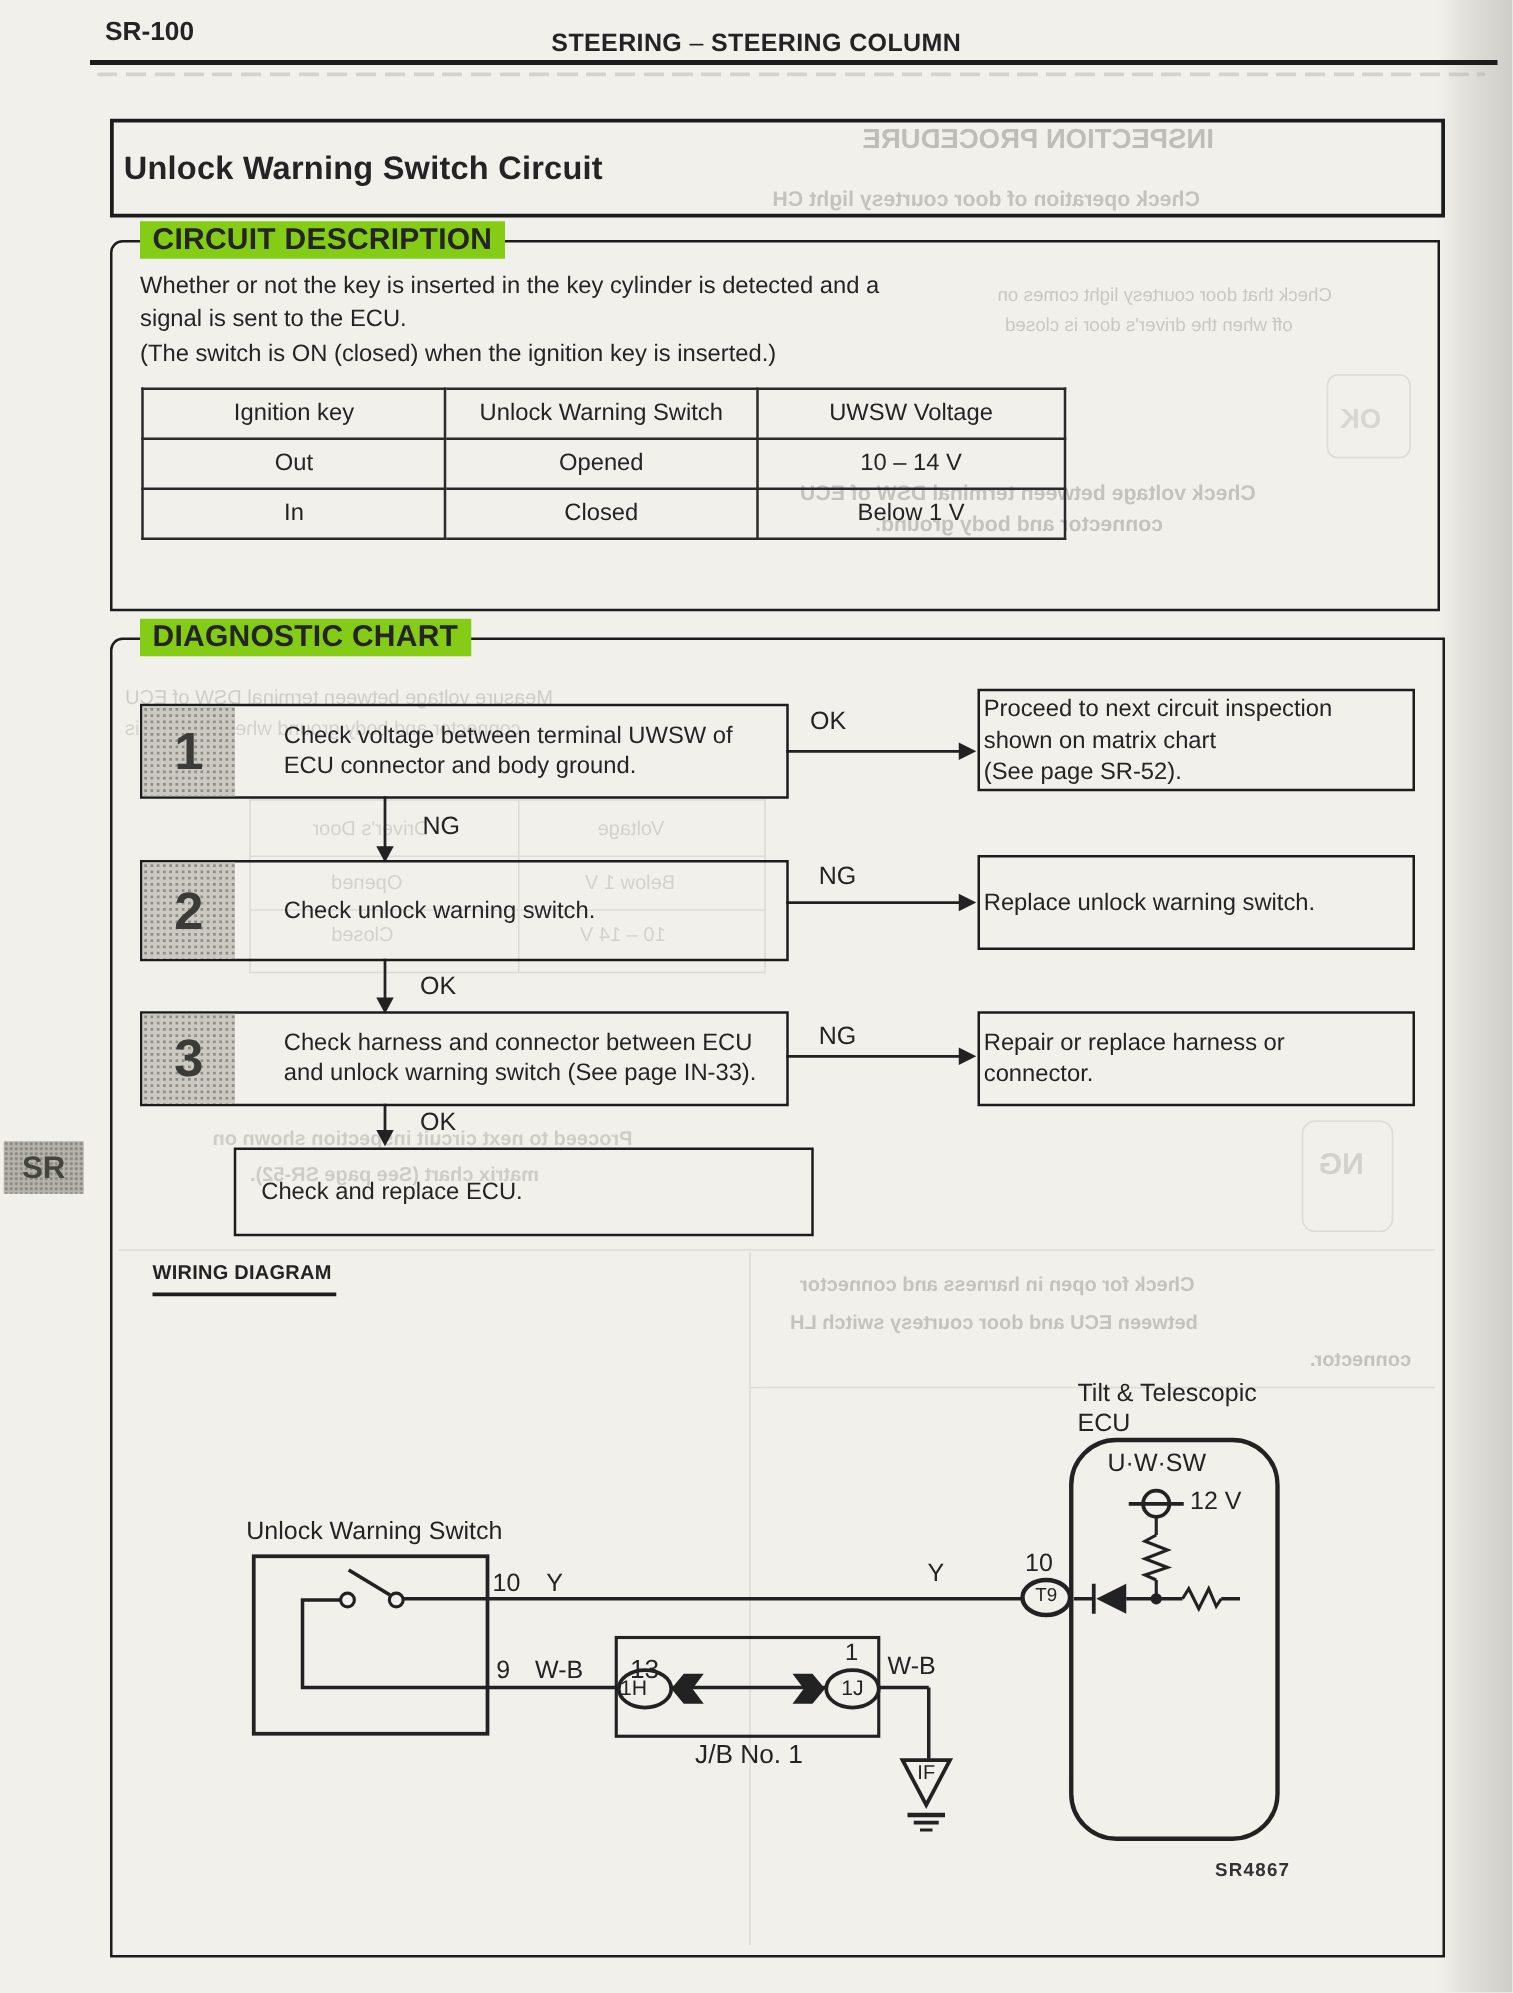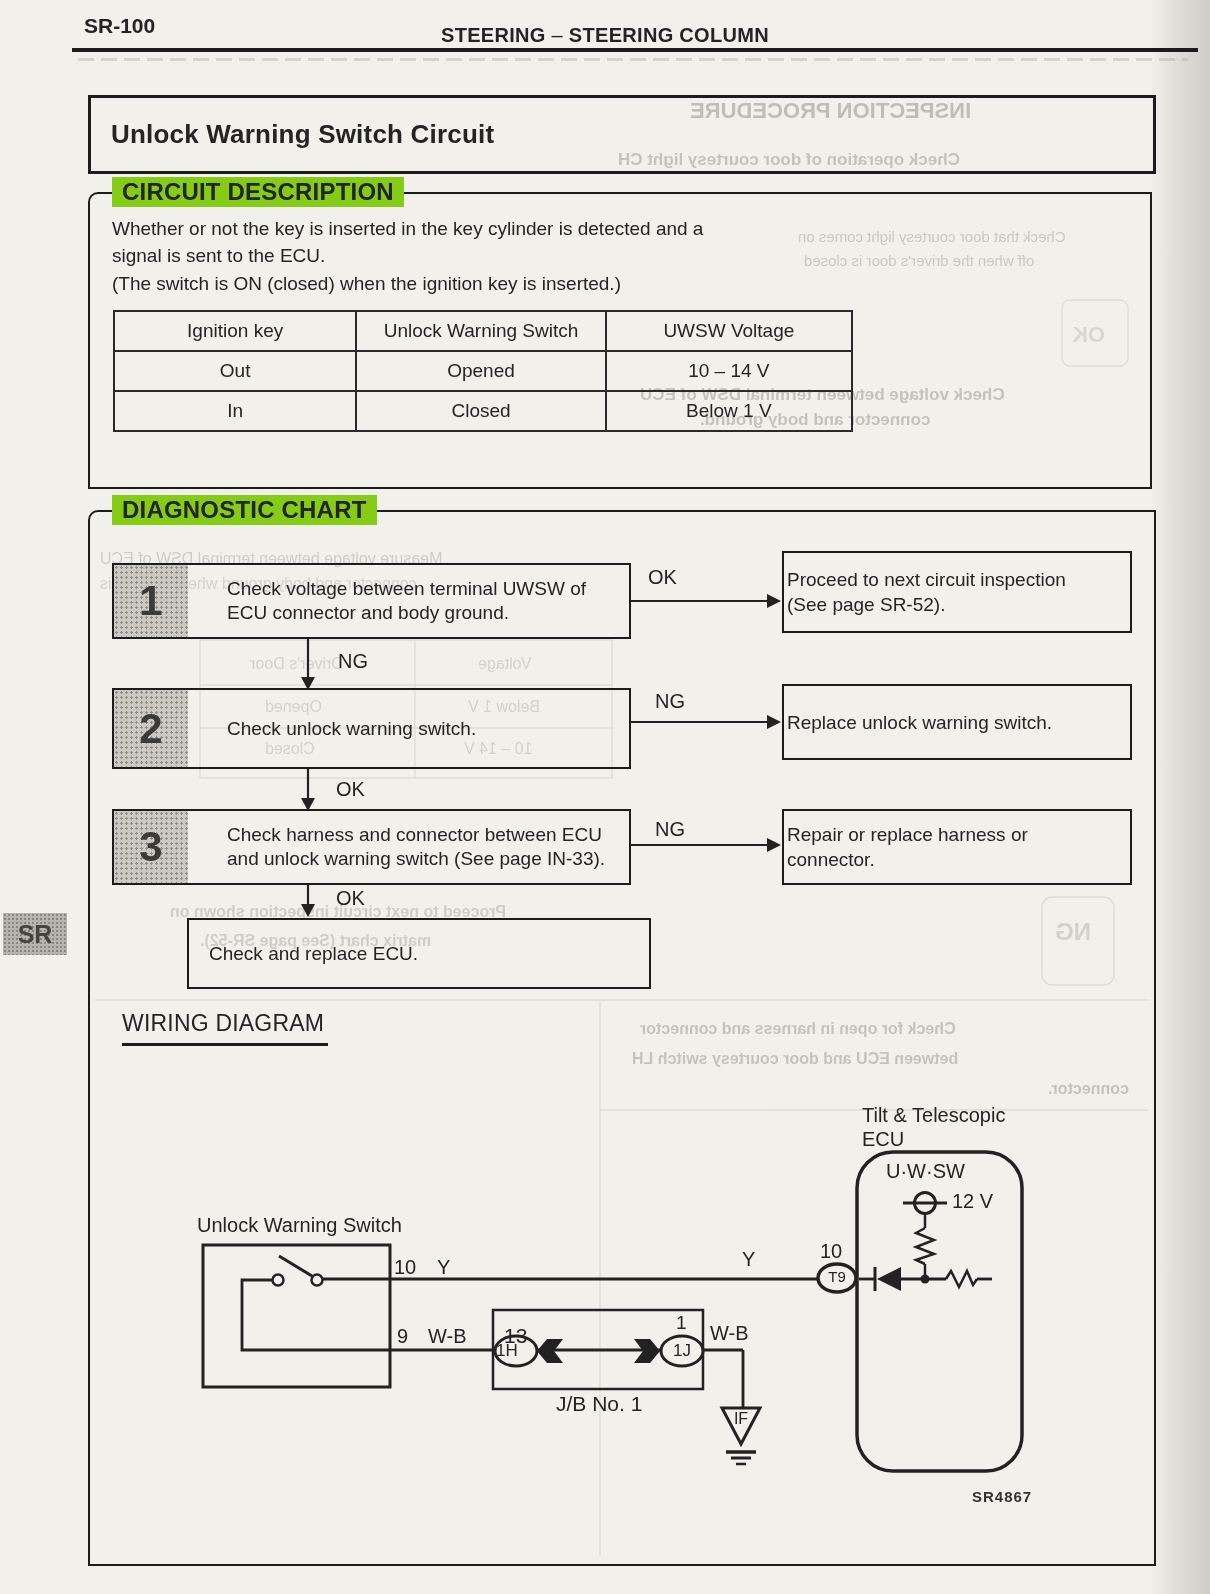--- a/index.html
+++ b/index.html
@@ -13,21 +13,21 @@
      white-space:nowrap;z-index:1;}
   
   .page-code{left:84px;top:14px;font-size:21px;font-weight:700;z-index:3;}
   .page-head{left:0;top:24px;width:1210px;text-align:center;font-size:20px;z-index:3;letter-spacing:.3px;}
   .rule-main{left:72px;top:48px;width:1126px;height:4px;background:#1c1c1c;z-index:3;}
   .rule-ghost{left:78px;top:58px;width:1110px;height:3px;opacity:.4;z-index:1;
      background:repeating-linear-gradient(90deg,#aaa7a0 0 16px,transparent 16px 23px);}
   
   .title-box{left:88px;top:95px;width:1062px;height:73px;border:3px solid #1c1c1c;z-index:3;
      display:flex;align-items:center;}
-  .title-box span{margin-left:20px;font-size:26px;font-weight:700;letter-spacing:.2px;}
+  .title-box span{margin-left:8px;font-size:26px;font-weight:700;letter-spacing:.2px;}
   .section-box{border:2.5px solid #1c1c1c;border-radius:10px 0 0 0;z-index:2;}
   .section-label{position:absolute;z-index:4;background:#84cc16;padding:0 10px;
      font-size:24px;font-weight:700;letter-spacing:.2px;line-height:30px;}
   .cd-box{left:88px;top:192px;width:1060px;height:293px;}
   .dc-box{left:88px;top:510px;width:1064px;height:1052px;}
   .para-line{left:112px;font-size:19px;line-height:27px;z-index:3;}
   
   .cd-table{left:113px;top:310px;width:740px;border-collapse:collapse;z-index:3;position:absolute;}
   .cd-table td{border:2px solid #2a2a2a;text-align:center;font-size:19px;height:36px;}
   
@@ -40,21 +40,21 @@
      font-size:19px;line-height:24px;margin-left:20px;}
   .rightbox{position:absolute;border:2.5px solid #1c1c1c;display:flex;flex-direction:column;
      justify-content:center;padding-left:3px;font-size:19px;line-height:25px;z-index:3;}
   .flowlbl{position:absolute;font-size:20px;z-index:3;}
   
   .side-tab{left:3px;top:913px;width:64px;height:42px;z-index:3;
      background-color:#b7b4ae;background-image:radial-gradient(circle,#8a8781 1.1px,rgba(0,0,0,0) 1.2px);
      background-size:4px 4px;display:flex;align-items:center;justify-content:center;
      font-size:25px;font-weight:700;color:#44443f;filter:blur(.3px);}
   
-  .wd-head{left:122px;top:1010px;font-size:23px;font-weight:400;z-index:3;
+  .wd-head{left:122px;top:1010px;font-size:16px;font-weight:700;z-index:3;
      border-bottom:3.5px solid #1c1c1c;padding:0 4px 6px 0;letter-spacing:.2px;}
   .wlbl{position:absolute;font-size:20px;z-index:3;}
   .svg-layer{position:absolute;left:0;top:0;z-index:2;pointer-events:none;}
 </style>
 </head>
 <body>
 
 <div class="scan-edge"></div>
 
 <div class="ghost" style="left:690px;top:98px;font-size:22px;font-weight:700;opacity:.5;">INSPECTION PROCEDURE</div>
@@ -122,20 +122,21 @@
 <div class="stepbox" style="left:112px;top:563px;width:515px;height:72px;">
   <div class="tile">1</div>
   <div class="steptext">
     <span>Check voltage between terminal UWSW of</span>
     <span>ECU connector and body ground.</span>
   </div>
 </div>
 <div class="flowlbl" style="left:648px;top:566px;">OK</div>
 <div class="rightbox" style="left:782px;top:551px;width:343px;height:78px;">
   <span>Proceed to next circuit inspection</span>
+  <span>shown on matrix chart</span>
   <span>(See page SR-52).</span>
 </div>
 <div class="flowlbl" style="left:338px;top:650px;">NG</div>
 
 <div class="stepbox" style="left:112px;top:688px;width:515px;height:77px;">
   <div class="tile">2</div>
   <div class="steptext">
     <span>Check unlock warning switch.</span>
   </div>
 </div>

